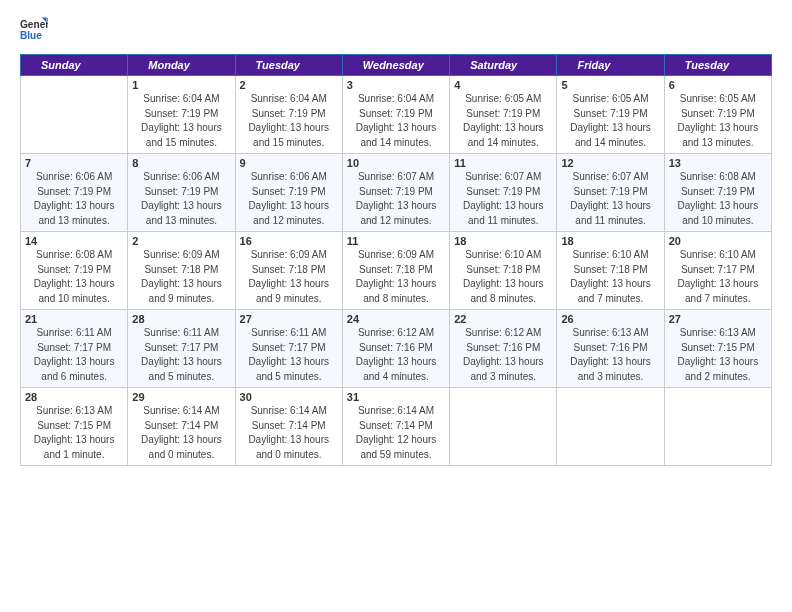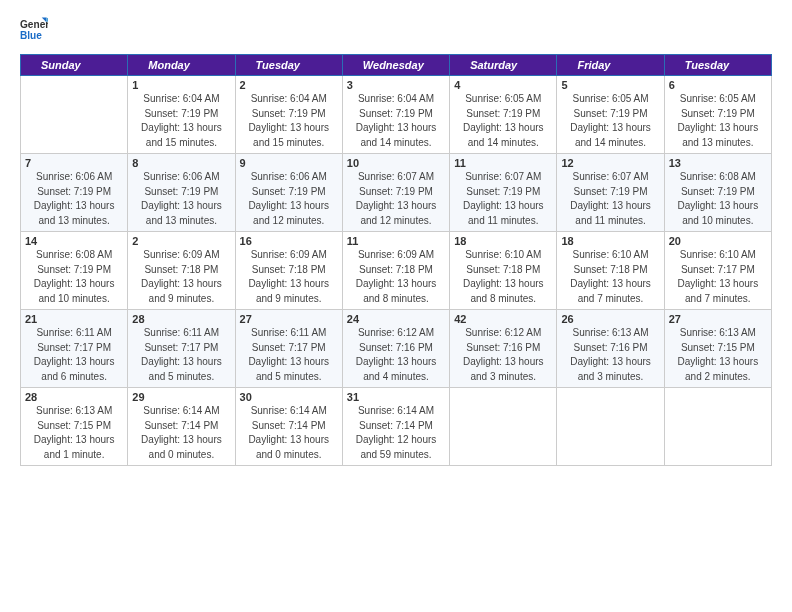--- a/index.html
+++ b/index.html
@@ -296,21 +296,21 @@
 and 5 minutes.</div>
           </td>
           <td>
             <span class="day-number">24</span>
             <div class="day-info" style="white-space: pre-line;">Sunrise: 6:12 AM
 Sunset: 7:16 PM
 Daylight: 13 hours
 and 4 minutes.</div>
           </td>
           <td>
-            <span class="day-number">42</span>
+            <span class="day-number">22</span>
             <div class="day-info" style="white-space: pre-line;">Sunrise: 6:12 AM
 Sunset: 7:16 PM
 Daylight: 13 hours
 and 3 minutes.</div>
           </td>
           <td>
             <span class="day-number">26</span>
             <div class="day-info" style="white-space: pre-line;">Sunrise: 6:13 AM
 Sunset: 7:16 PM
 Daylight: 13 hours

